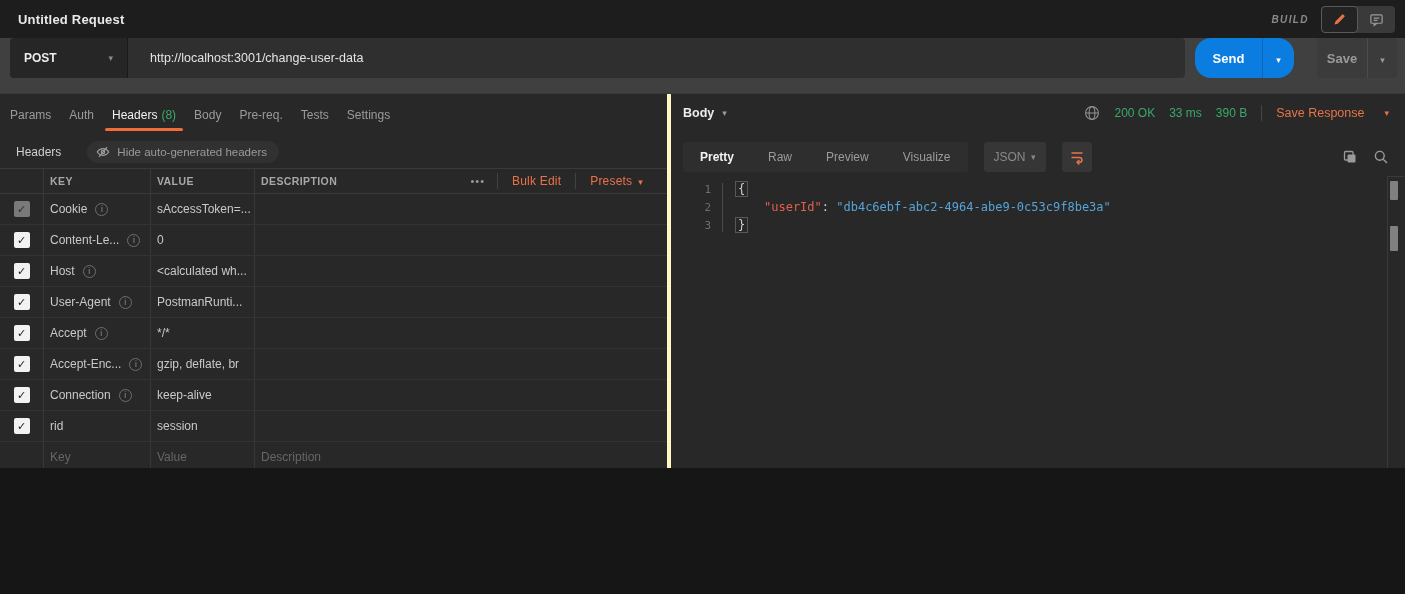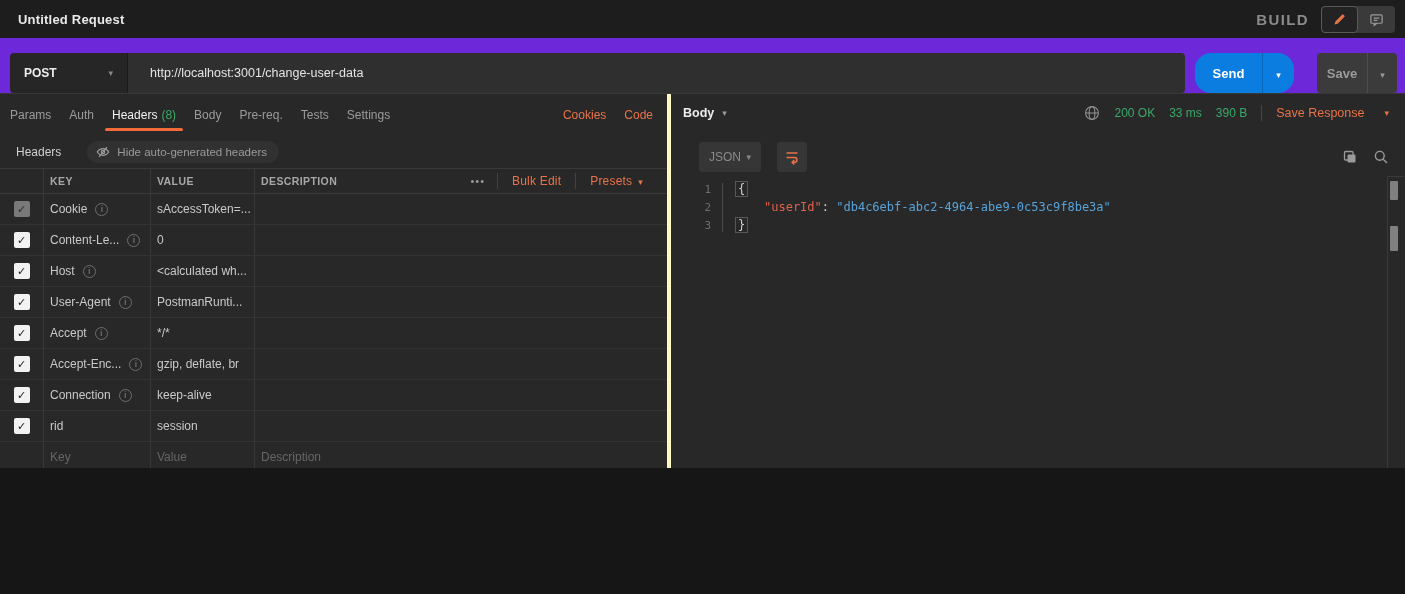--- a/index.html
+++ b/index.html
@@ -4,27 +4,27 @@
 <style>
   * { margin:0; padding:0; box-sizing:border-box; }
   html,body { background:#161616; }
   body { font-family:"Liberation Sans","DejaVu Sans",sans-serif; }
   .app { position:relative; width:1405px; height:468px; background:#282828; overflow:hidden; color:#d8d8d8; font-size:12px; }
 
   
   .titlebar { height:38px; background:#1d1d1d; display:flex; align-items:center; padding:0 10px 0 18px; }
   .title { font-size:13px; font-weight:700; color:#e9e9e9; letter-spacing:.2px; }
   .titlebar-right { margin-left:auto; display:flex; align-items:center; gap:12px; }
-  .build-label { font-size:15px; color:#8a8a8a; letter-spacing:1.4px; font-weight:600; }
+  .build-label { font-size:10px; color:#8a8a8a; letter-spacing:1.4px; font-weight:600;font-style:italic; }
   .icon-toggle-group { display:flex; background:#3a3a3a; border-radius:4px; overflow:hidden; height:27px; }
   .itg-btn { width:37px; display:flex; align-items:center; justify-content:center; background:transparent; border:none; cursor:pointer; }
   .itg-btn.active { background:#232323; border:1px solid #5a5a5a; border-radius:4px; }
 
   
-  .request-bar { height:56px; background:#6d28d9; border-bottom:1px solid #383838; display:flex; align-items:flex-end; padding:0 8px 0 10px; }
+  .request-bar { height:56px; background:#404040; border-bottom:1px solid #383838; display:flex; align-items:flex-start; padding:0 8px 0 10px; }
   .url-group { display:flex; height:40px; flex:1; border-radius:4px; overflow:hidden; margin-right:10px; }
   .method-select { width:118px; background:#262626; border:none; color:#ececec; font-weight:700; font-size:12px; display:flex; align-items:center; padding:0 14px; cursor:pointer; border-right:1px solid #1a1a1a; }
   .method-select .caret { margin-left:auto; color:#8a8a8a; }
   .url-input { flex:1; background:#2f2f2f; display:flex; align-items:center; padding:0 14px 0 22px; color:#e4e4e4; font-size:12.5px; }
   .caret { font-size:9px; line-height:1; }
   .send-group { display:flex; height:40px; border-radius:16px; overflow:hidden; margin-right:23px; }
   .send-main { width:67px; background:#0b7ce0; color:#fff; border:none; font-size:13px; font-weight:600; cursor:pointer; }
   .send-caret { width:32px; background:#0b7ce0; border:none; border-left:1px solid #0a66b8; color:#fff; cursor:pointer; }
   .save-group { display:flex; height:40px; border-radius:4px; overflow:hidden; }
   .save-main { width:50px; background:#3b3b3b; color:#9a9a9a; border:none; font-size:13px; cursor:pointer;font-weight:bold; }
@@ -179,24 +179,20 @@
           </span>
         <span class="req-tab">
             <span>Pre-req.</span>
           </span>
         <span class="req-tab">
             <span>Tests</span>
           </span>
         <span class="req-tab">
             <span>Settings</span>
           </span>
-        <span class="tab-links">
-          <span class="tab-link">Cookies</span>
-          <span class="tab-link">Code</span>
-        </span>
       </nav>
 
       <div class="headers-sub">
         <span class="headers-sub-title">Headers</span>
         <span class="toggle-pill">
           <span>
             <svg width="14" height="14" viewBox="0 0 14 14" fill="none" stroke="#9a9a9a" stroke-width="1.2">
                 <path d="M1.2 7s2.3-3.4 5.8-3.4S12.8 7 12.8 7s-2.3 3.4-5.8 3.4S1.2 7 1.2 7z"></path>
                 <circle cx="7" cy="7" r="1.7"></circle>
                 <path d="M3 11.8L11 2.2"></path>
@@ -387,20 +383,26 @@
           <span class="meta-green">390 B</span>
           <span class="meta-div"></span>
           <span class="save-resp">
             <span>Save Response</span>
             <span class="caret">▾</span>
           </span>
         </span>
       </div>
 
       <div class="resp-toolbar">
+        <div class="view-group">
+          <span class="view-tab active">Pretty</span>
+          <span class="view-tab">Raw</span>
+          <span class="view-tab">Preview</span>
+          <span class="view-tab">Visualize</span>
+        </div>
         <div class="lang-select">
           <span>JSON</span>
           <span class="caret">▾</span>
         </div>
         <button class="wrap-btn">
           <span>
             <svg width="16" height="16" viewBox="0 0 16 16" fill="none" stroke="#e8734a" stroke-width="1.5">
                 <path d="M2.5 4h11"></path>
                 <path d="M2.5 8.5h8a2.4 2.4 0 0 1 0 4.8H8.6"></path>
                 <path d="M10.4 11l-2.3 2.3 2.3 2.2"></path>

